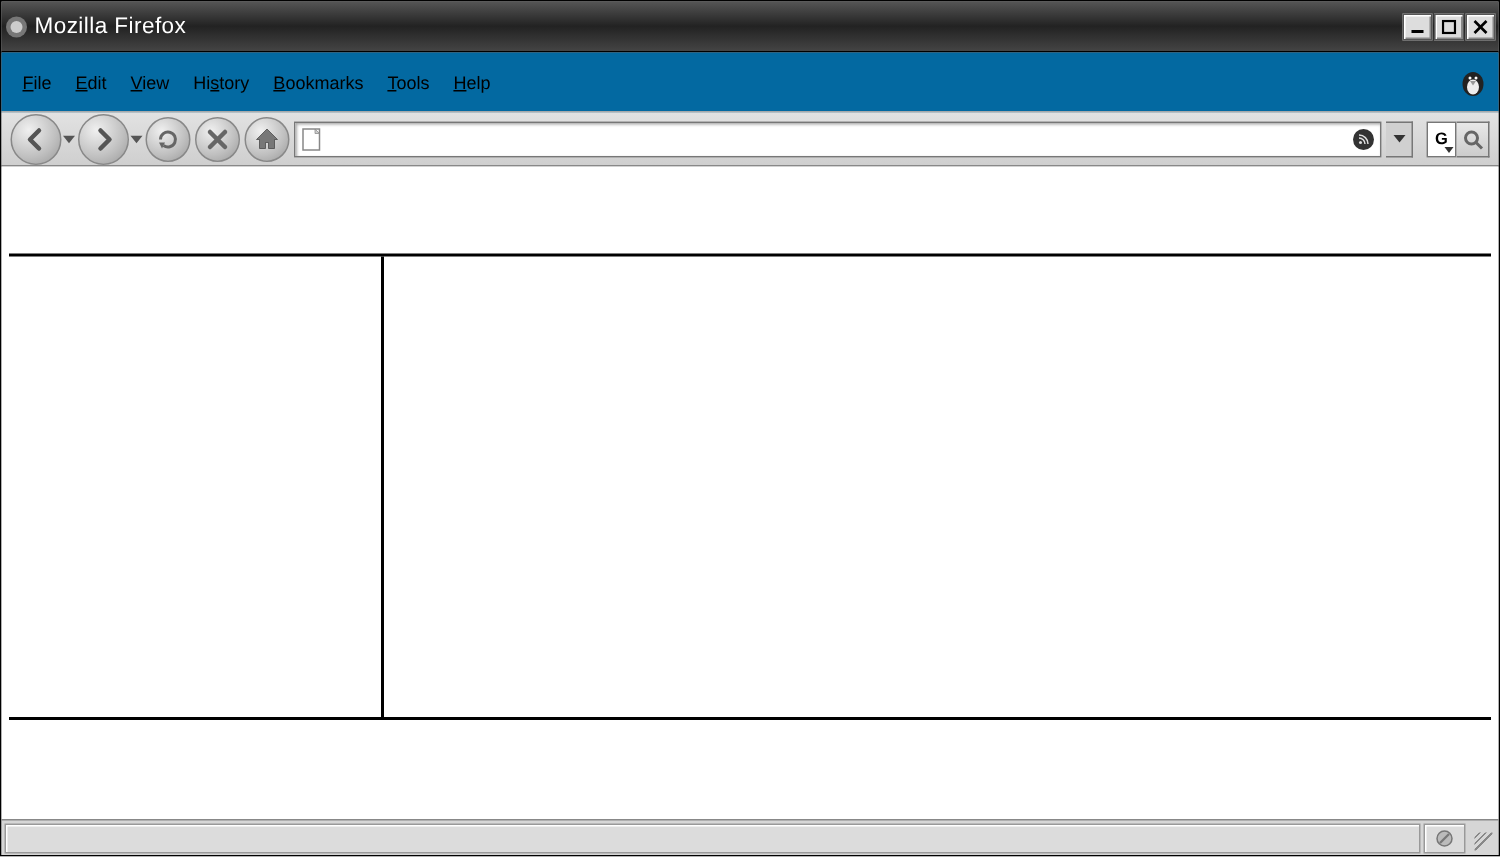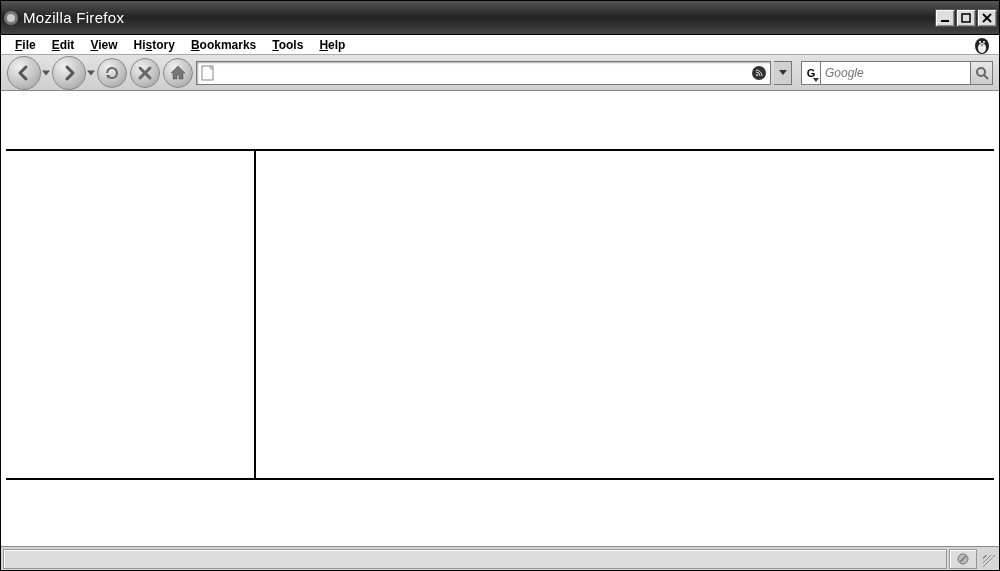--- a/index.html
+++ b/index.html
@@ -19,22 +19,22 @@
 .win-btn {
   width: 20px; height: 18px; background: #ddd; border: 1px solid #555;
   display: flex; align-items: center; justify-content: center; color: #000;
   font-family: Arial; font-size: 10px; font-weight: bold;
   box-shadow: inset 1px 1px 0 #fff, inset -1px -1px 0 #888;
 }
 .win-btn + .win-btn { margin-left: 1px; }
 
 
 .menubar {
-  height: 20px; background: #ffffff; display: flex; align-items: center;
-  padding: 0 6px; border-bottom: 1px solid #aaa; justify-content: space-between; font-weight: bold;
+  height: 40px; background: #0369a1; display: flex; align-items: center;
+  padding: 0 6px; border-bottom: 1px solid #aaa; justify-content: space-between;
 }
 .menubar-items { display: flex; align-items: center; }
 .menu-item { padding: 2px 8px; font-size: 12px; color: #000; }
 .menu-item .ul { text-decoration: underline; }
 .penguin { width: 22px; height: 22px; }
 
 
 .toolbar {
   height: 36px; background: linear-gradient(to bottom,#e2e2e2,#cfcfcf);
   display: flex; align-items: center; padding: 0 6px; gap: 3px;
@@ -208,23 +208,20 @@
     </div>
     <div class="addr-drop">
         <span class="tri"></span>
       </div>
 
     <div class="searchwrap">
       <div class="search-engine">
         <span>G</span>
         <span class="tri"></span>
       </div>
-      <div class="searchbox">
-        <input type="text" placeholder="Google" style="">
-      </div>
       <div class="search-go">
         <svg width="14" height="14" viewBox="0 0 14 14">
             <circle cx="6" cy="6" r="4" fill="none" stroke="#666" stroke-width="2"></circle>
             <line x1="9" y1="9" x2="13" y2="13" stroke="#666" stroke-width="2"></line>
           </svg>
       </div>
     </div>
   </div>
 
   <div class="content">

